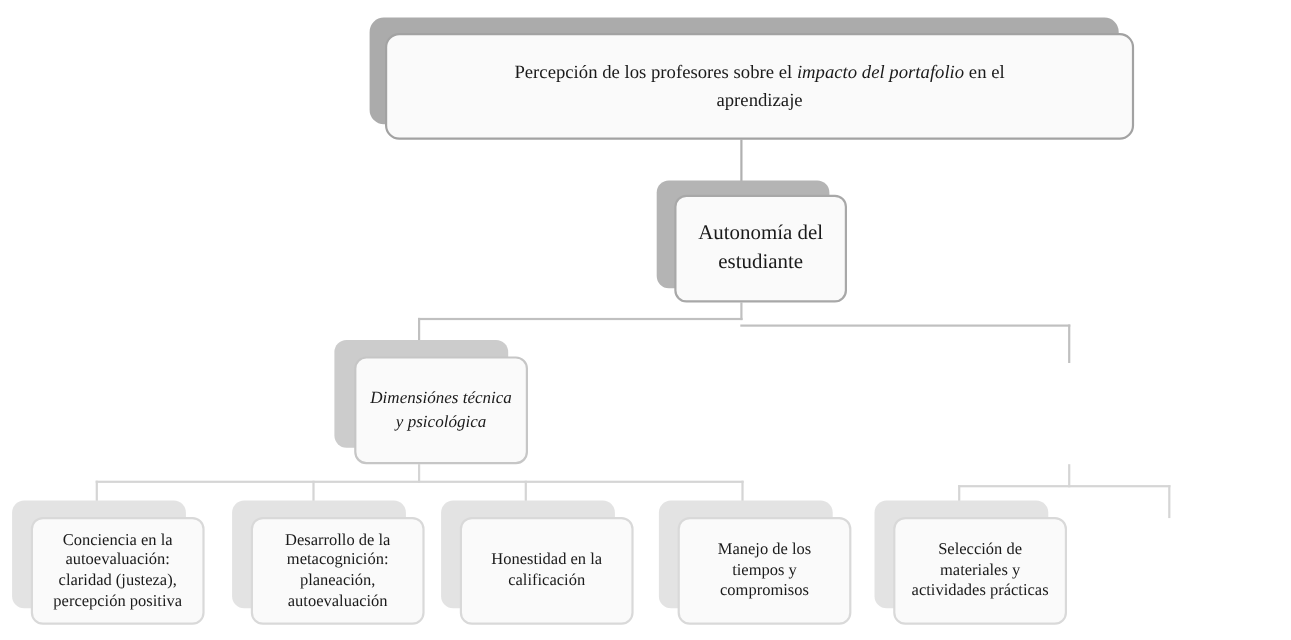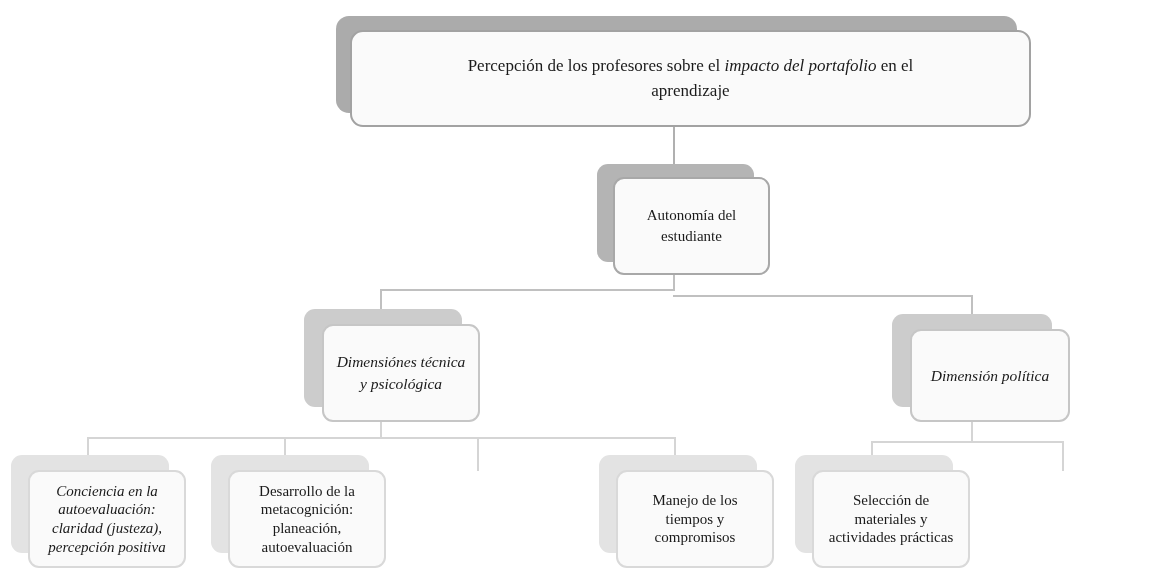--- a/index.html
+++ b/index.html
@@ -23,21 +23,21 @@
   .lvl1{
     border:2.5px solid var(--l1-border,#a2a2a2);
     border-radius:13px;
     box-shadow:-14px -14px 0 0 var(--l1-shadow,#ababab);
     font-size:17px;line-height:1.45;align-items:center;
   }
   .lvl2{
     border:2.5px solid var(--l2-border,#a8a8a8);
     border-radius:11px;
     box-shadow:-16px -13px 0 0 var(--l2-shadow,#b4b4b4);
-    font-size:15px;line-height:1.4;
+    font-size:19px;line-height:1.4;
   }
   .lvl3{
     border:2px solid var(--l3-border,#c6c6c6);
     border-radius:11px;
     box-shadow:-18px -15px 0 0 var(--l3-shadow,#cccccc);
     font-size:15.5px;line-height:1.4;
     font-style:italic;
   }
   .lvl4{
     border:2px solid var(--l4-border,#d9d9d9);
@@ -83,35 +83,36 @@
 
   <div class="node lvl2" style="left:613px;top:177px;width:157px;height:98px;">
     <span class="node-label">Autonomía del
 estudiante</span>
   </div>
 
   <div class="node lvl3" style="left:322px;top:324px;width:158px;height:98px;">
     <span class="node-label">Dimensiónes técnica
 y psicológica</span>
   </div>
-  <div class="node lvl3" style="left:910px;top:329px;width:160px;height:93px;">
-    <span class="node-label">Dimensión política</span>
-  </div>
 
-  <div class="node lvl4" style="left:28px;top:470px;width:158px;height:98px;font-style:italic;">
+  <div class="node lvl4" style="left:28px;top:470px;width:158px;height:98px;">
     <span class="node-label">Conciencia en la
 autoevaluación:
 claridad (justeza),
 percepción positiva</span>
   </div>
   <div class="node lvl4" style="left:228px;top:470px;width:158px;height:98px;align-items:center;">
     <span class="node-label">Desarrollo de la
 metacognición:
 planeación,
 autoevaluación</span>
+  </div>
+  <div class="node lvl4" style="left:418px;top:470px;width:158px;height:98px;">
+    <span class="node-label">Honestidad en la
+calificación</span>
   </div>
   <div class="node lvl4" style="left:616px;top:470px;width:158px;height:98px;text-align:center;">
     <span class="node-label">Manejo de los
 tiempos y
 compromisos</span>
   </div>
   <div class="node lvl4" style="left:812px;top:470px;width:158px;height:98px;font-family:Liberation Serif, serif;">
     <span class="node-label">Selección de
 materiales y
 actividades prácticas</span>

